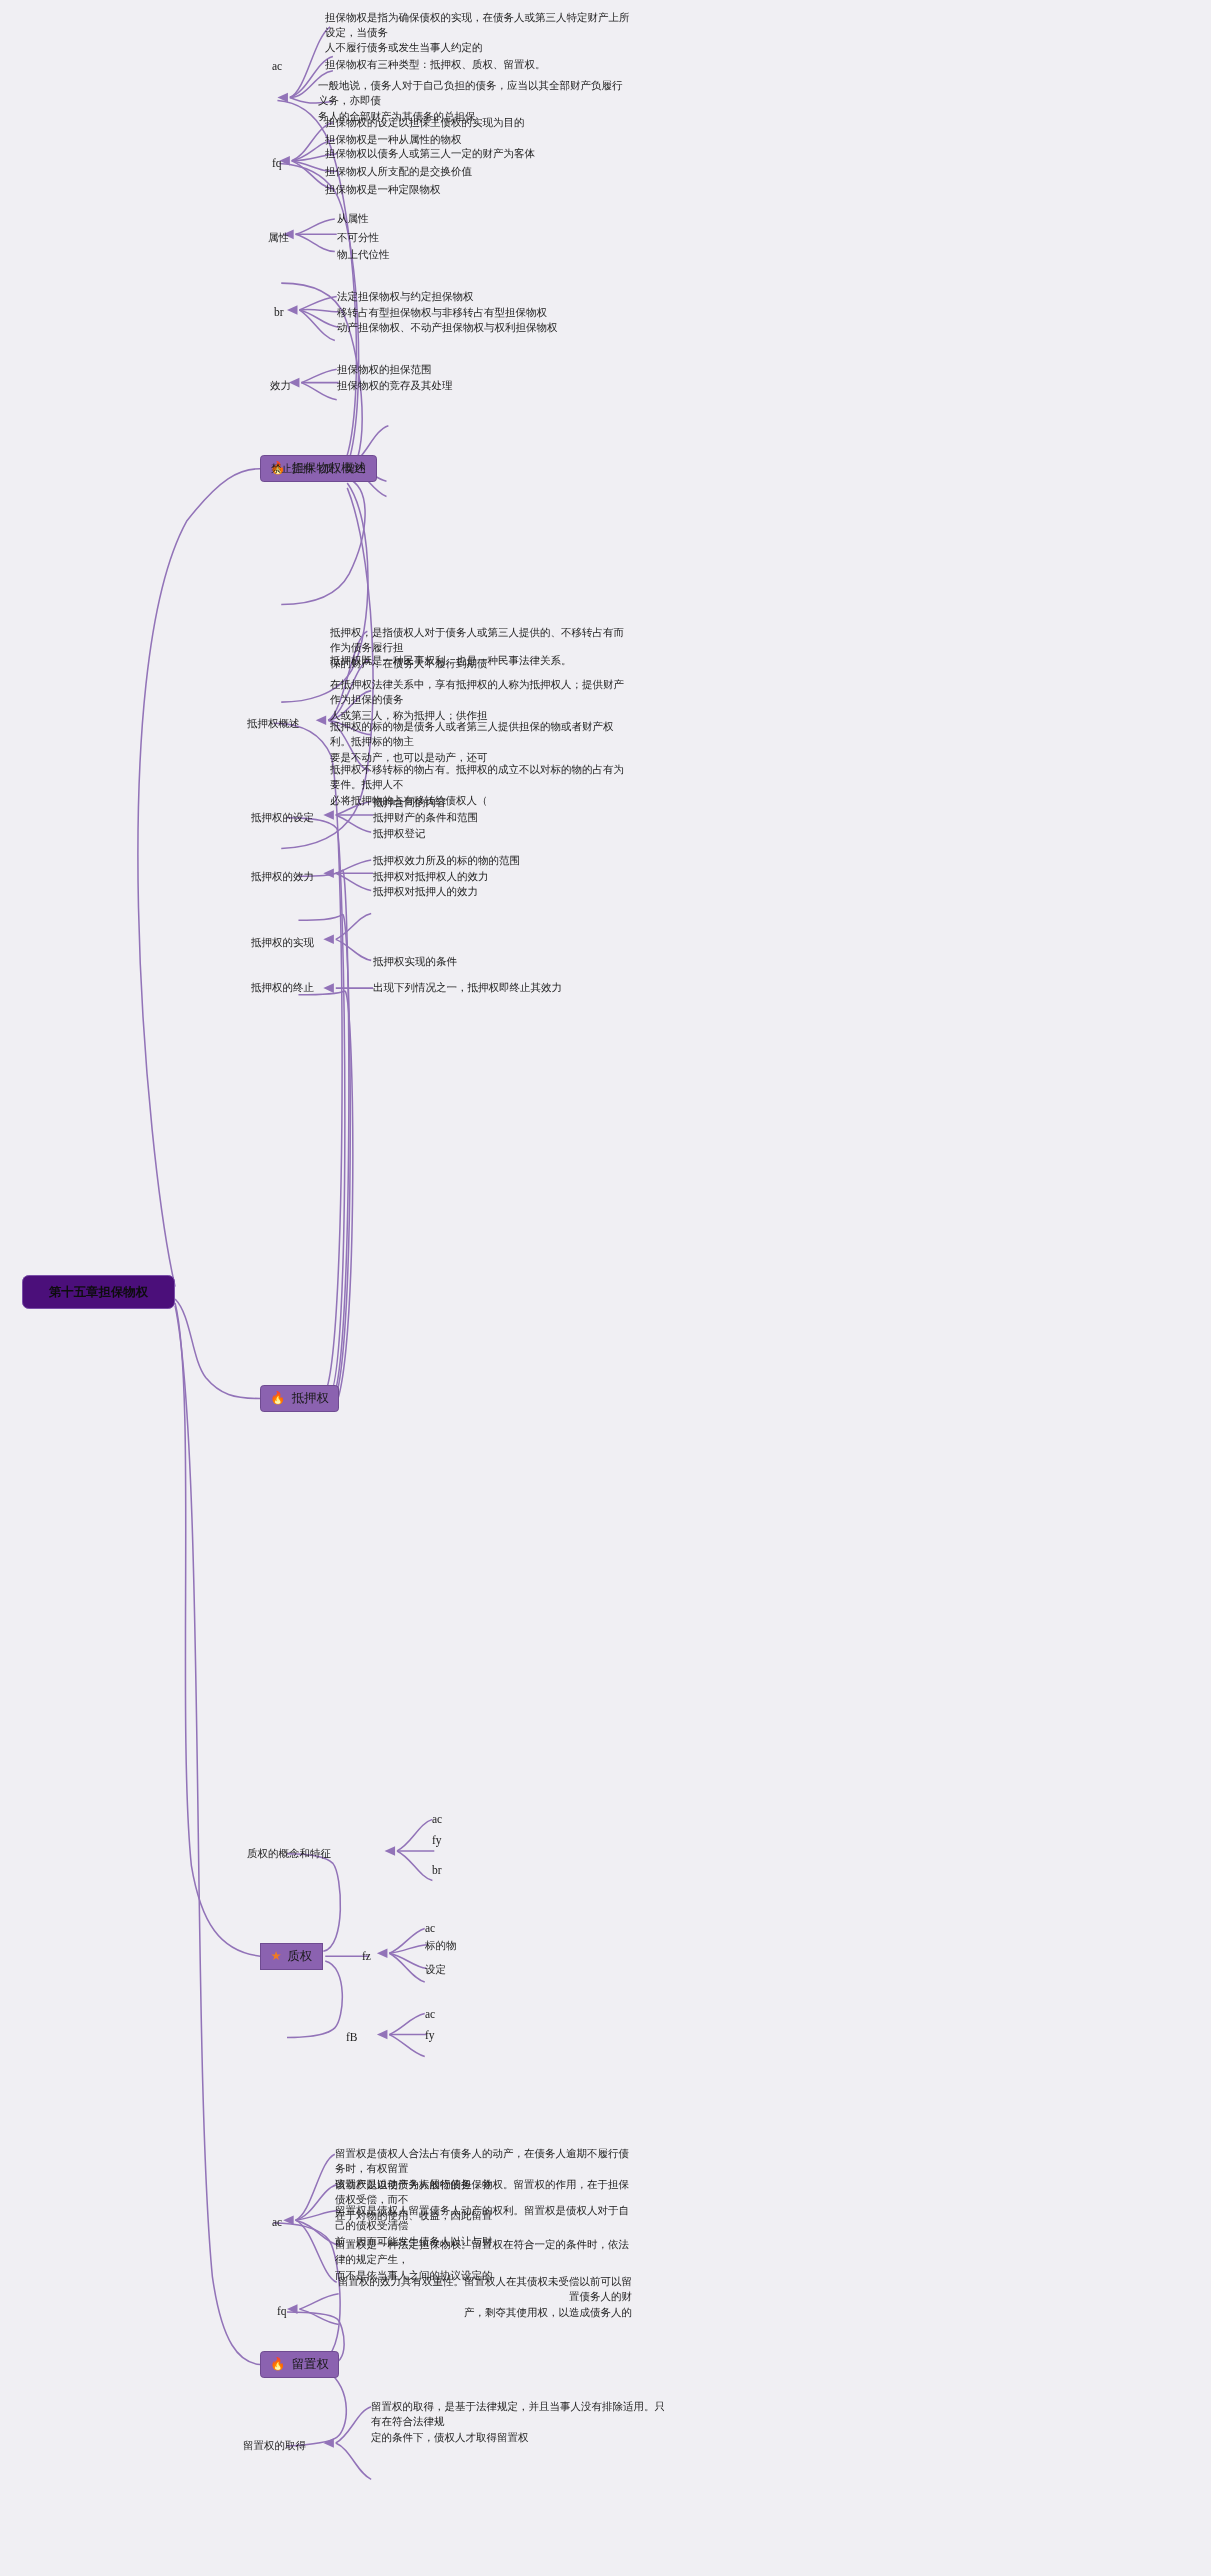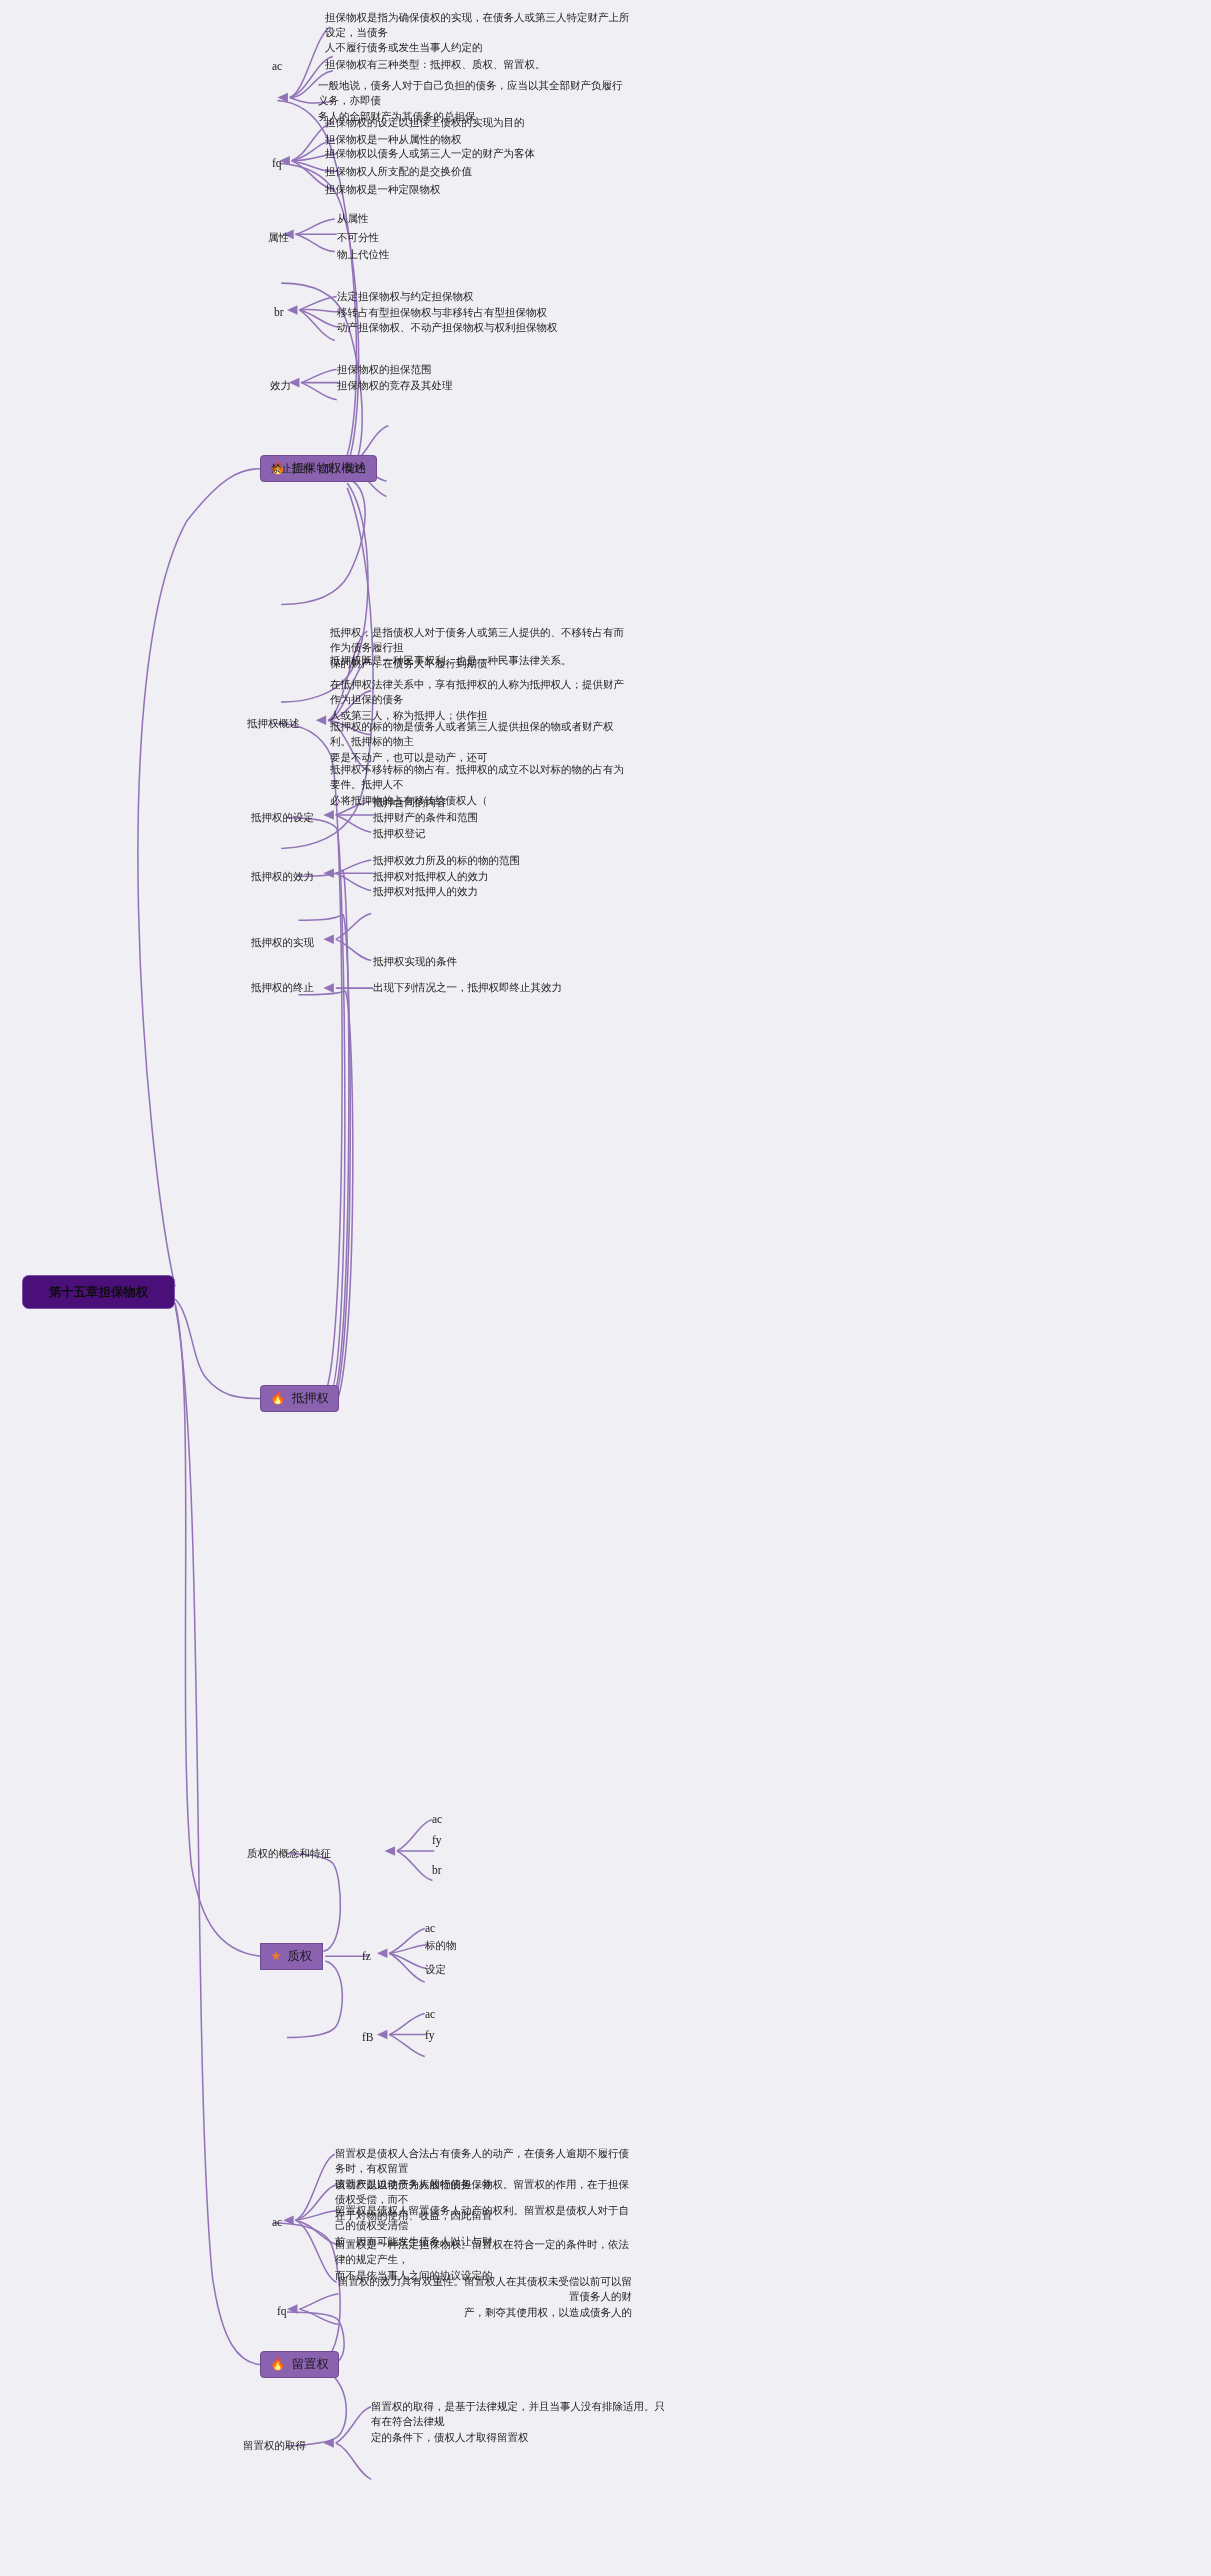--- a/index.html
+++ b/index.html
@@ -260,21 +260,21 @@
   <div class="node t" style="left:247px;top:1846px;">质权的概念和特征</div>
   <div class="node t lat" style="left:432px;top:1812px;">ac</div>
   <div class="node t lat" style="left:432px;top:1833px;">fy</div>
   <div class="node t lat" style="left:432px;top:1863px;">br</div>
 
   <div class="node t lat" style="left:362px;top:1949px;">fz</div>
   <div class="node t lat" style="left:425px;top:1921px;">ac</div>
   <div class="node t" style="left:425px;top:1938px;">标的物</div>
   <div class="node t" style="left:425px;top:1962px;">设定</div>
 
-  <div class="node t lat" style="left:362px;top:2030px;">fB</div>
+  <div class="node t lat" style="left:346px;top:2030px;">fB</div>
   <div class="node t lat" style="left:425px;top:2007px;">ac</div>
   <div class="node t lat" style="left:425px;top:2028px;">fy</div>
 
   <div class="node topic rounded" style="left:260px;top:2351px;">
     <span class="ic flame">🔥</span>
     <span>留置权</span>
   </div>
 
   <div class="node t lat" style="left:272px;top:2215px;">ac</div>
   <div class="node t" style="left:335px;top:2146px;width:297px;">留置权是债权人合法占有债务人的动产，在债务人逾期不履行债务时，有权留置

